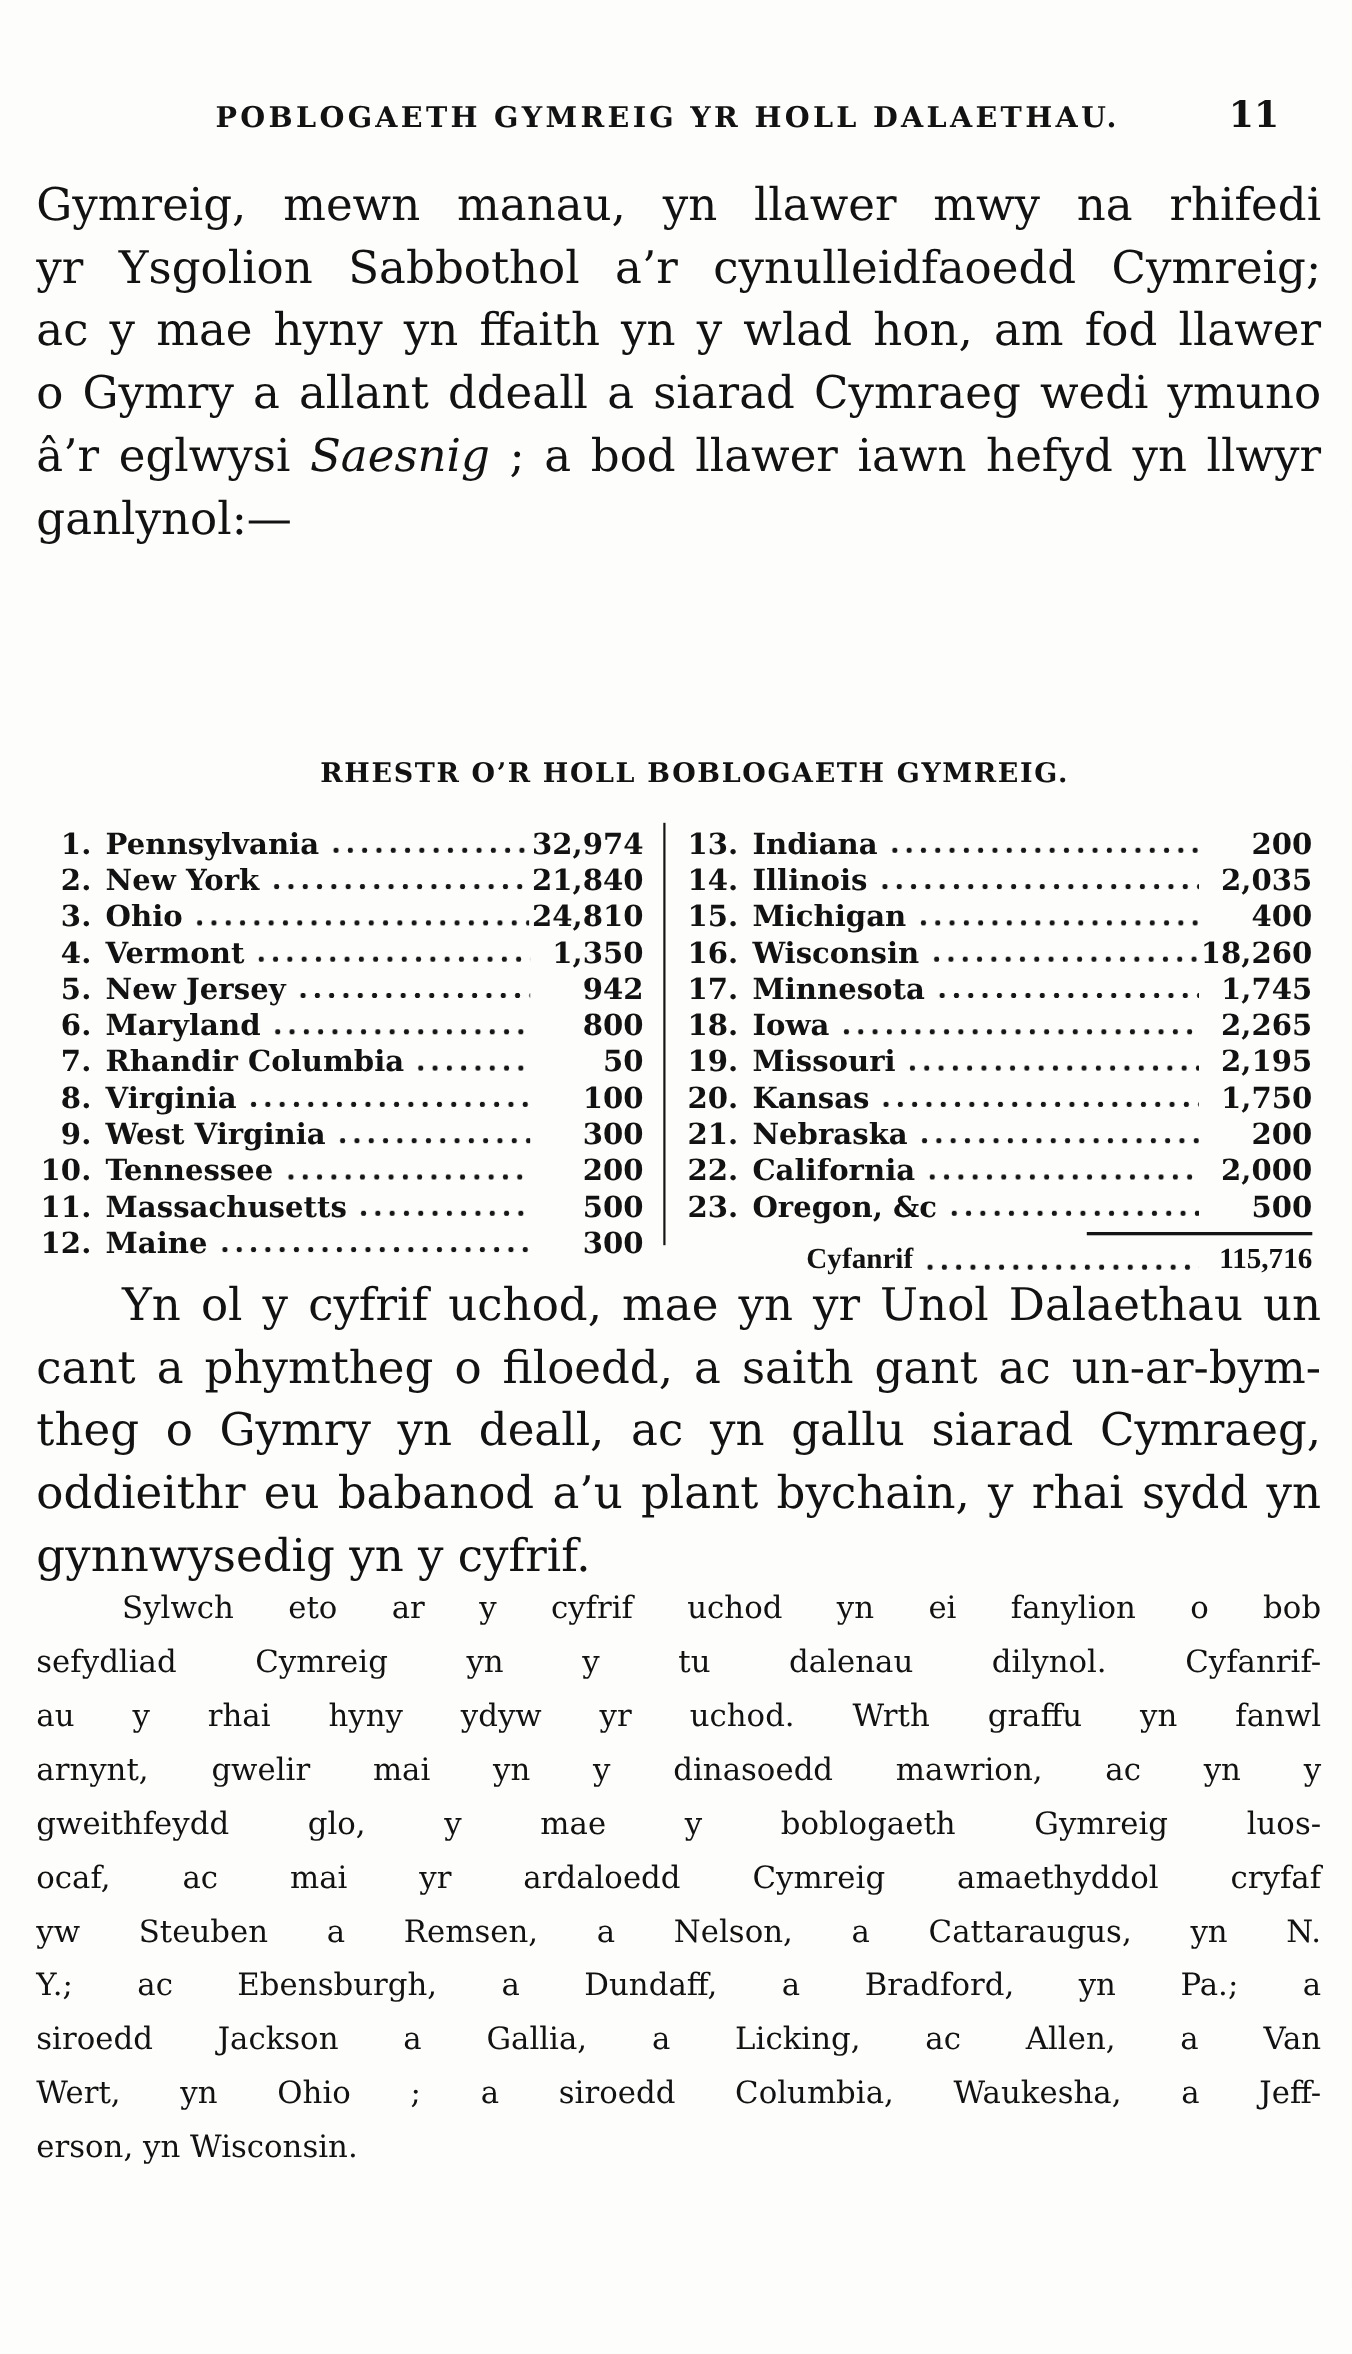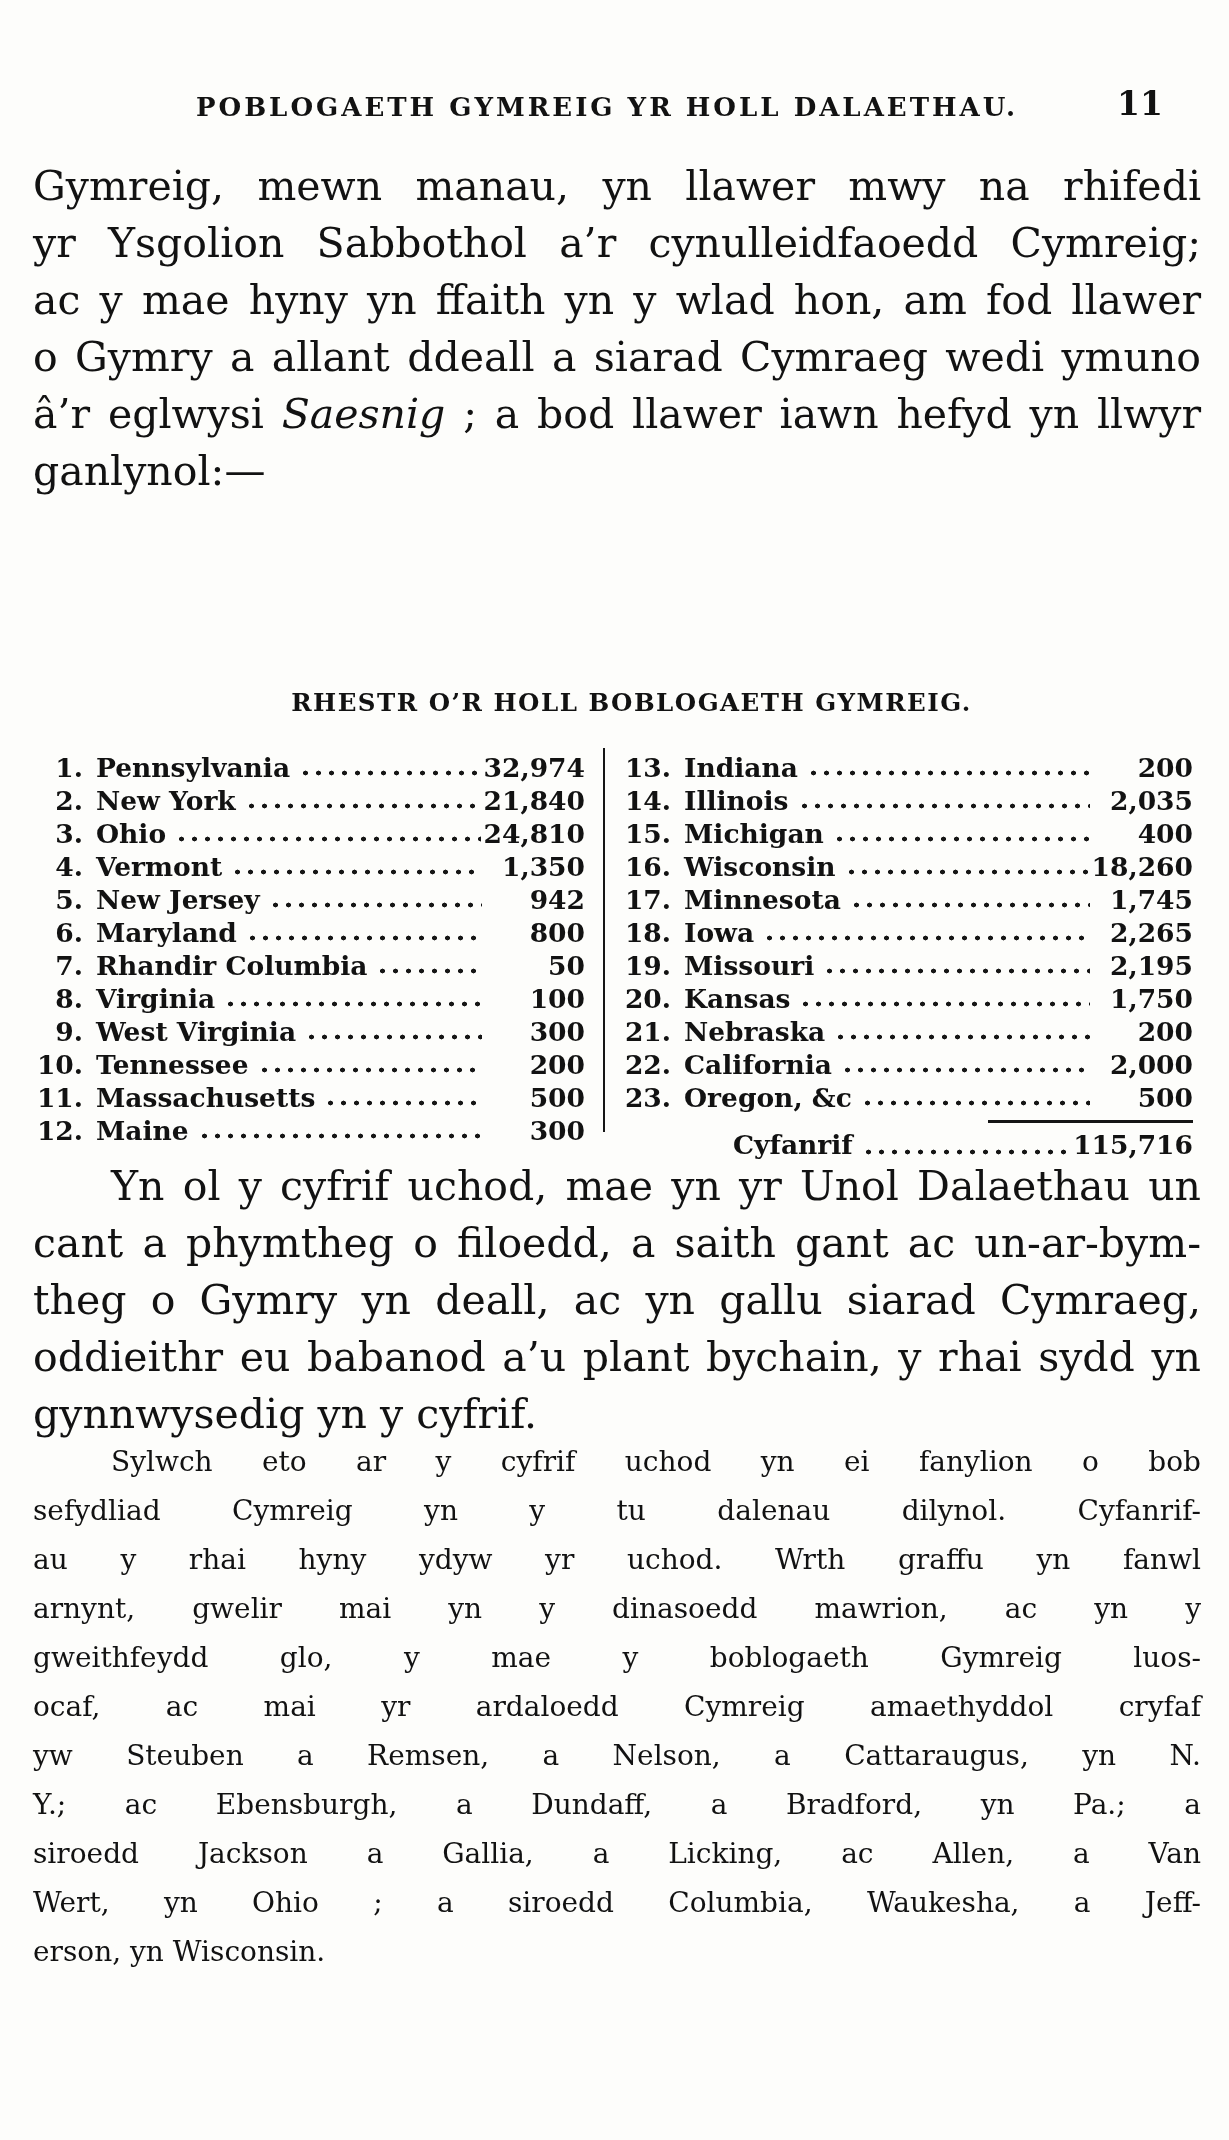--- a/index.html
+++ b/index.html
@@ -44,21 +44,21 @@
   .tnum{width:50px; text-align:right; margin-right:13px; flex:0 0 auto;}
   .tname{flex:0 0 auto;}
   .leader{
     flex:1 1 auto; align-self:flex-end; height:10px; margin:0 3px 7px 9px;
     background:radial-gradient(circle,#161616 2.2px,transparent 2.7px) left center/13px 10px repeat-x;
     min-width:10px;
   }
   .tval{flex:0 0 auto; min-width:100px; text-align:right;}
   .col-divider{position:absolute; left:570px; top:0; width:2px; height:384px; background:#151515;}
   .total-rule{width:205px; margin:5px 0 0 auto; border-top:3px solid #151515;}
-  .total-row{display:flex; align-items:baseline; padding-left:112px; margin-top:6px; height:36px;}
+  .total-row{display:flex; align-items:baseline; padding-left:112px; margin-top:6px; height:36px;font-family:Liberation Serif, serif;}
   .total-row .leader{margin-bottom:8px;}
 </style>
 </head>
 <body>
 
 <div class="page">
 
   <div class="header">
     <div class="header-title">POBLOGAETH GYMREIG YR HOLL DALAETHAU.</div>
     <div class="page-number">11</div>

